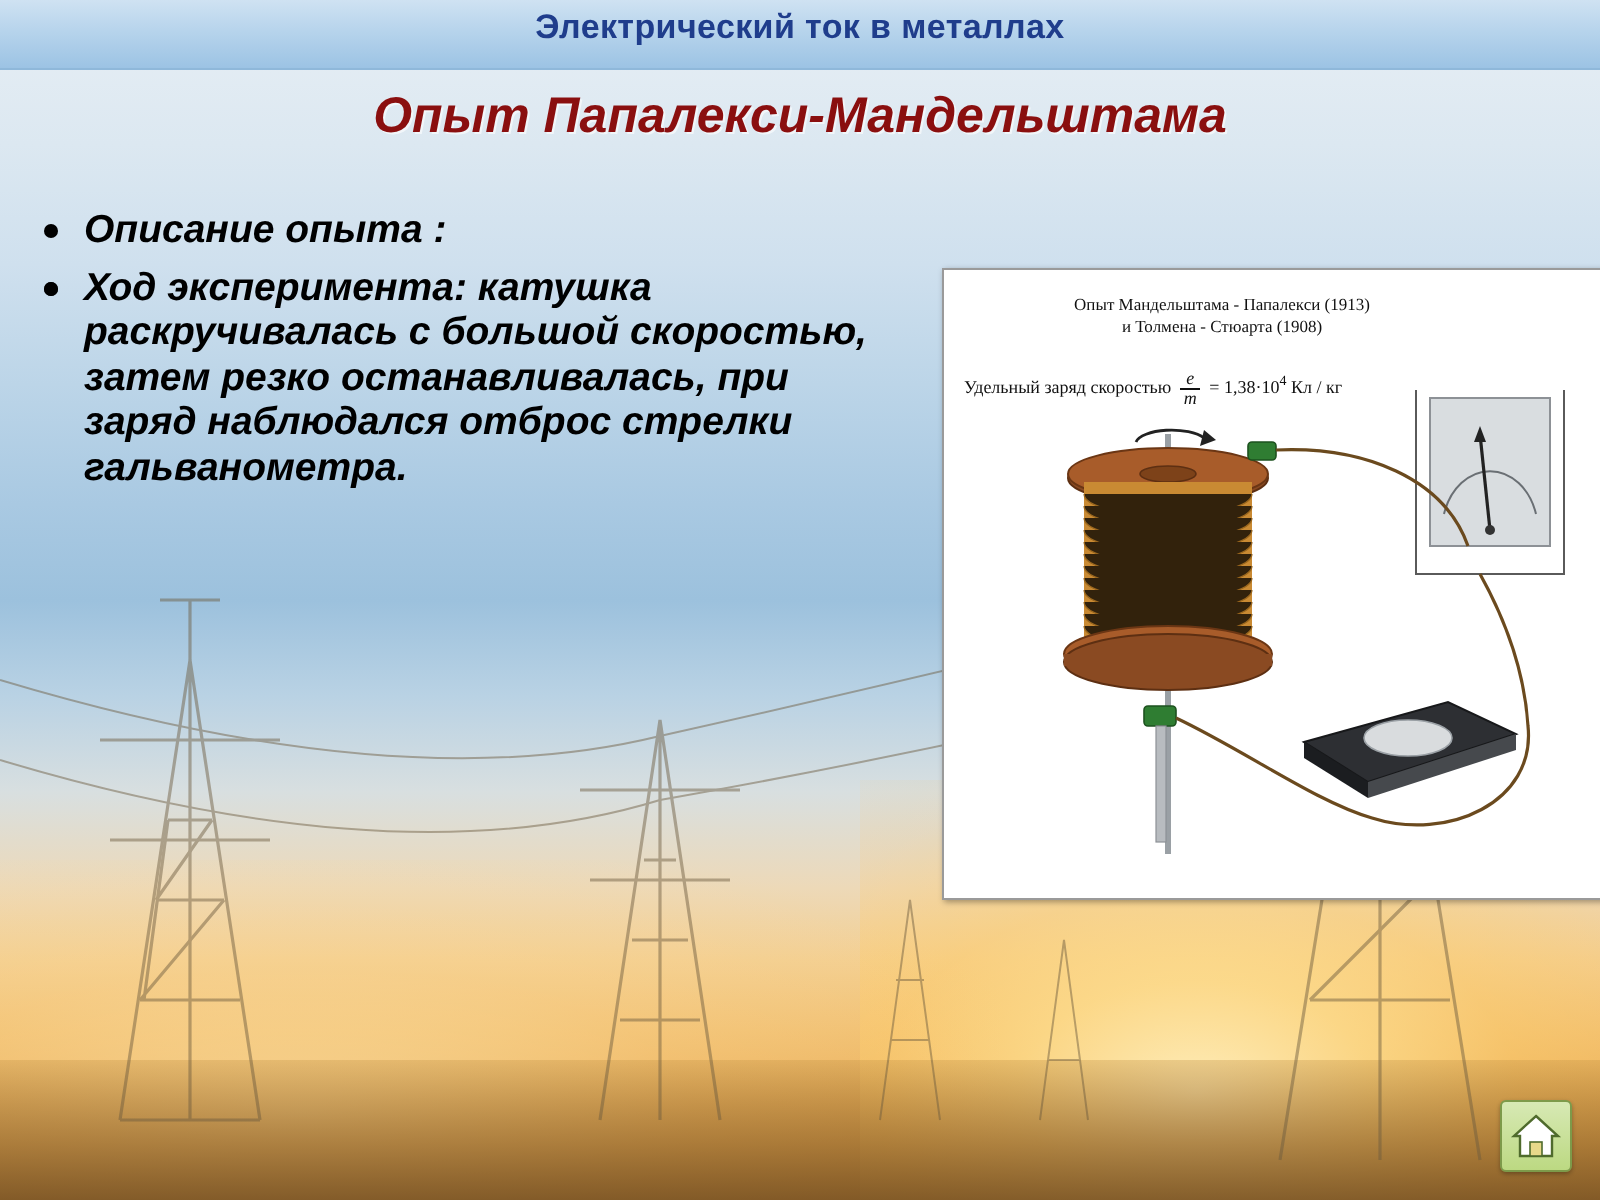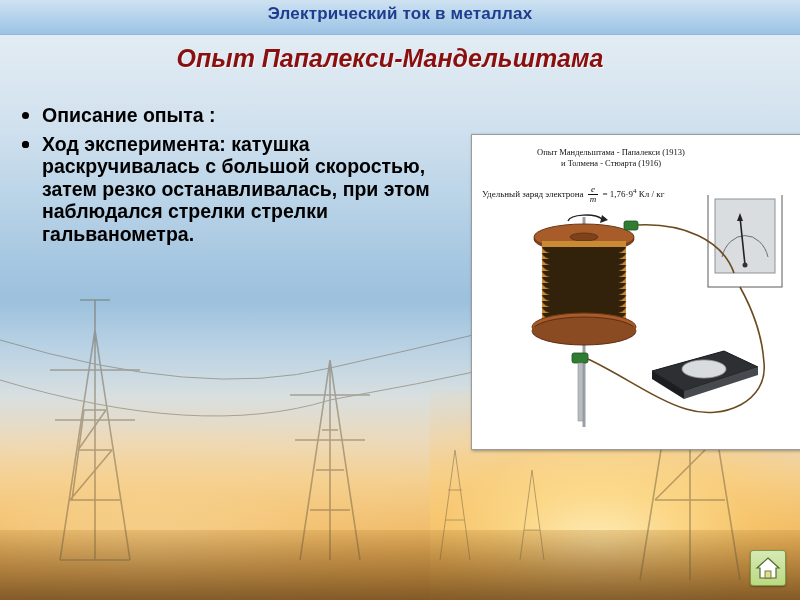--- a/index.html
+++ b/index.html
@@ -82,38 +82,39 @@
     width: 800px;
     text-align: center;
     color: #1f3d8c;
     font-size: 17px;
     font-weight: bold;
     letter-spacing: 0.2px;
   }
   
   .slide-title {
     position: absolute;
-    left: 30px; top: 44px;
+    left: 40px; top: 44px;
     width: 720px;
     text-align: center;
     color: #8a0f0f;
     font-size: 25px;
     font-weight: bold;
     font-style: italic;
     text-shadow: 1px 1px 0 rgba(255,255,255,0.6);
   }
   
   .bullets {
     position: absolute;
     left: 16px; top: 104px;
     width: 420px;
     color: #000;
     font-size: 19.5px;
     font-weight: bold;
     line-height: 1.16;
+    font-style: italic;
   }
   .bullet {
     position: relative;
     padding-left: 26px;
     margin-bottom: 6px;
   }
   .bullet .dot {
     position: absolute;
     left: 6px;
     top: 8px;
@@ -219,37 +220,37 @@
   <div class="bullets">
     <div class="bullet">
       <span class="dot"></span>
       <span>Описание опыта :</span>
     </div>
     <div class="bullet">
       <span class="dot"></span>
     </div>
     <div class="bullet">
       <span class="dot"></span>
-      <span>Ход эксперимента: катушка раскручивалась с большой скоростью, затем резко останавливалась, при этом наблюдался стрелки стрелки гальванометра.</span>
+      <span>Ход эксперимента: катушка раскручивалась с большой скоростью, затем резко останавливалась, при заряд наблюдался отброс стрелки гальванометра.</span>
     </div>
   </div>
 
   <div class="picture">
     <div class="pic-caption">
       <div>Опыт Мандельштама - Папалекси (1913)</div>
-      <div>и Толмена - Стюарта (1916)</div>
+      <div>и Толмена - Стюарта (1908)</div>
     </div>
 
     <div class="pic-formula">
-      <span>Удельный заряд электрона</span>
+      <span>Удельный заряд скоростью</span>
       <span class="frac">
         <span class="num">e</span>
         <span class="den">m</span>
       </span>
-      <span>= 1,76·9</span><span class="sup">4</span>
+      <span>= 1,38·10</span><span class="sup">4</span>
       <span>Кл / кг</span>
     </div>
 
     <svg style="position:absolute;left:0;top:60px;width:330px;height:254px;" viewBox="0 0 330 254">
 
       <g>
         <rect x="236" y="-4" width="74" height="96" fill="#ffffff" stroke="#5a5a5a" stroke-width="1"></rect>
         <rect x="243" y="4" width="60" height="74" fill="#d9dde0" stroke="#8d9196" stroke-width="1"></rect>
         <path d="M250 62 A24 30 0 0 1 296 62" fill="none" stroke="#6a6f74" stroke-width="1"></path>
         <line x1="273" y1="70" x2="268" y2="22" stroke="#222" stroke-width="1.6"></line>

